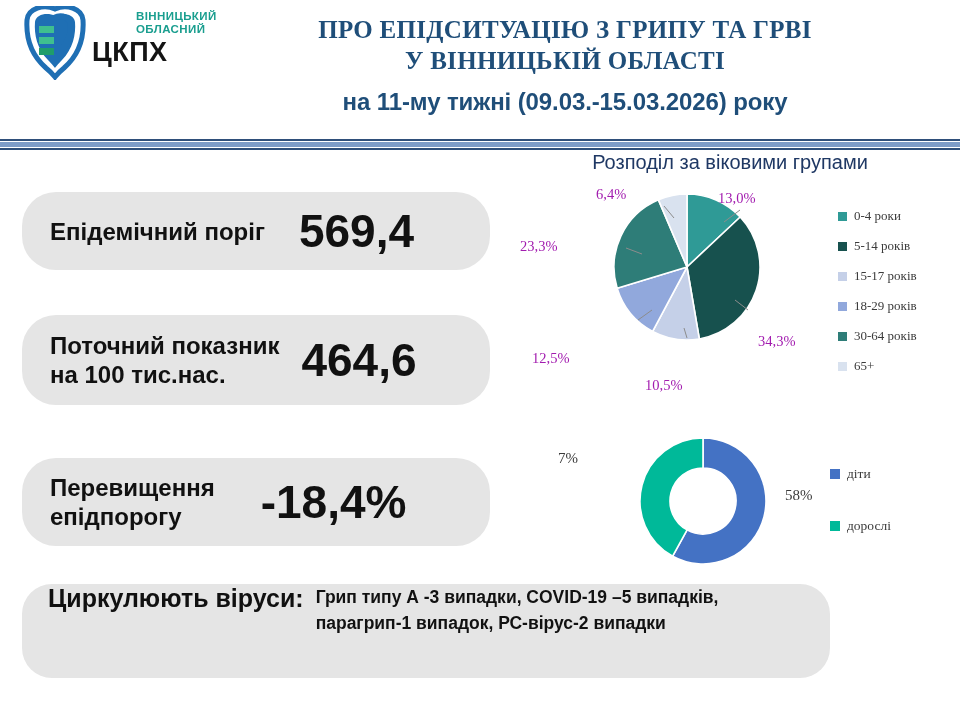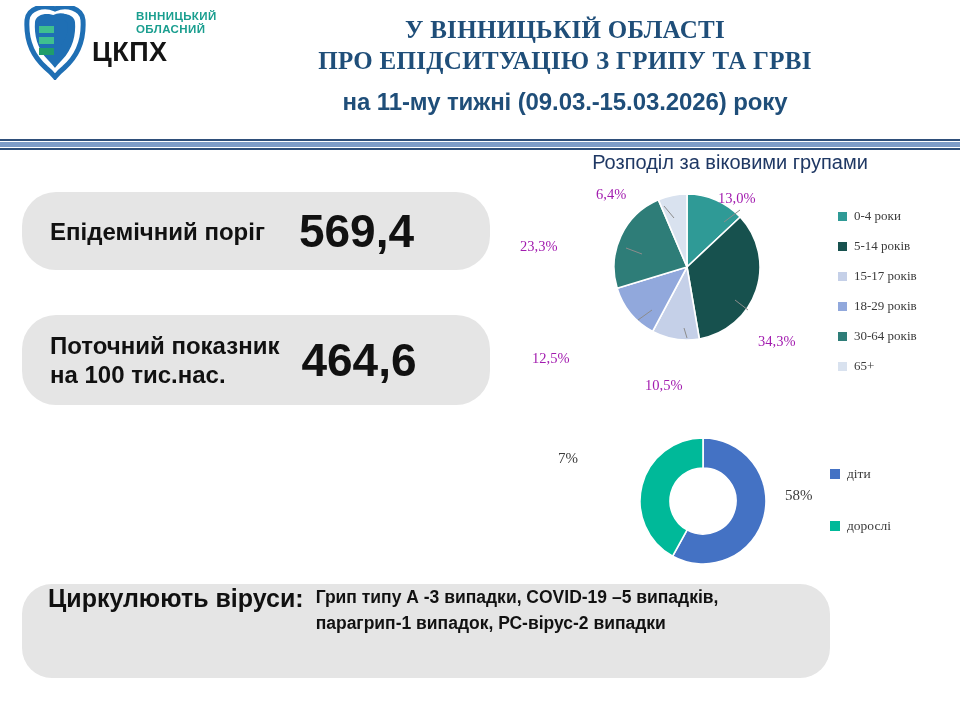--- a/index.html
+++ b/index.html
@@ -143,41 +143,46 @@
         <path d="M30 12 C38 8 47 12 47 20 C47 30 42 40 33 48" fill="none" stroke="#1f6fb4" stroke-width="6"></path>
       </svg>
       <div class="logo-text">
         <div class="logo-sub1">ВІННИЦЬКИЙ</div>
         <div class="logo-sub2">ОБЛАСНИЙ</div>
         <div class="logo-main">ЦКПХ</div>
       </div>
     </div>
 
     <div class="title-block">
+      <div class="title-line">ПРО ЕПІДСИТУАЦІЮ З ГРИПУ ТА ГРВІ</div>
       <div class="title-line">У ВІННИЦЬКІЙ ОБЛАСТІ</div>
-      <div class="title-line">ПРО ЕПІДСИТУАЦІЮ З ГРИПУ ТА ГРВІ</div>
       <div class="subtitle-line">на 11-му тижні (09.03.-15.03.2026) року</div>
     </div>
   </div>
 
   <div class="divider divider-thin-top"></div>
   <div class="divider divider-band"></div>
   <div class="divider divider-thin-bot"></div>
 
   <div class="card" id="card-threshold">
     <div class="card-label">Епідемічний поріг</div>
     <div class="card-value">569,4</div>
   </div>
 
   <div class="card" id="card-current">
     <div class="card-label">Поточний показник
 на 100 тис.нас.</div>
     <div class="card-value">464,6</div>
   </div>
 
+  <div class="card" id="card-excess">
+    <div class="card-label">Перевищення
+епідпорогу</div>
+    <div class="card-value">-18,4%</div>
+  </div>
 
   <div class="card" id="card-viruses">
     <div class="card-label">Циркулюють віруси:</div>
     <div class="virus-text">Грип типу А -3 випадки, COVID-19 –5 випадків,  парагрип-1 випадок, РС-вірус-2 випадки</div>
   </div>
 
   <div class="pie-section">
     <div class="pie-title">Розподіл за віковими групами</div>
 
     <div class="pie-wrap">

